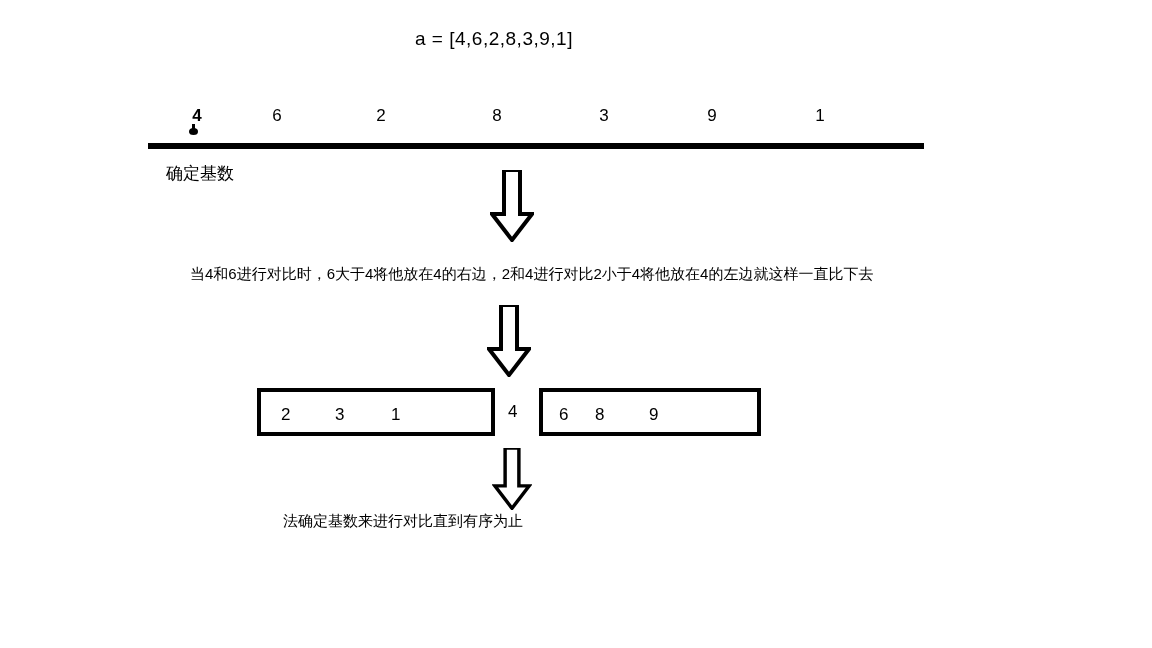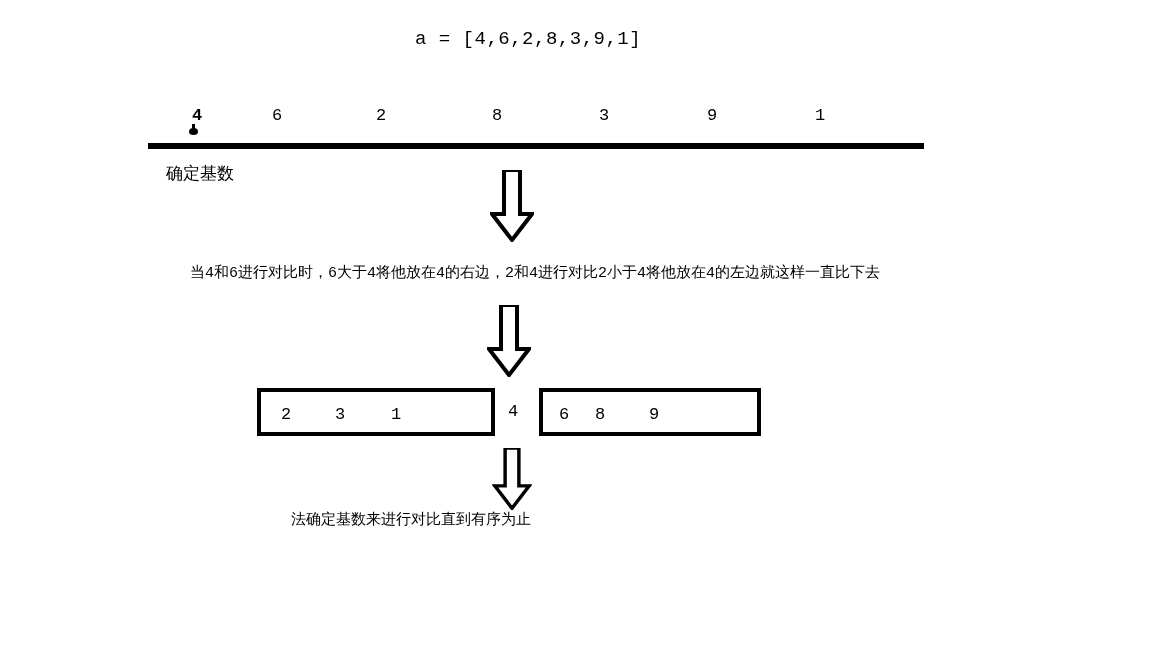--- a/index.html
+++ b/index.html
@@ -11,21 +11,20 @@
     height: 648px;
     background: #ffffff;
     font-family: "Liberation Sans", sans-serif;
     color: #000000;
     overflow: hidden;
   }
   #canvas {
     position: relative;
     width: 1152px;
     height: 648px;
-    font-family: Liberation Mono, monospace;
   }
   .abs {
     position: absolute;
   }
   
   .title-expr {
     left: 415px;
     top: 28px;
     font-size: 19px;
     letter-spacing: 0.5px;
@@ -91,21 +90,21 @@
     top: 258px;
     width: 700px;
   }
   .para-2 {
     left: 275px;
     top: 505px;
     width: 560px;
   }
   .para-2 .line2 {
     display: block;
-    margin-left: 16px;
+    margin-left: 8px;
   }
   
   .arrow {
     width: 44px;
   }
   .arrow svg { display: block; }
   .arrow-1 { left: 490px; top: 170px; }
   .arrow-2 { left: 487px; top: 305px; }
   .arrow-3 { left: 492px; top: 448px; }
   

